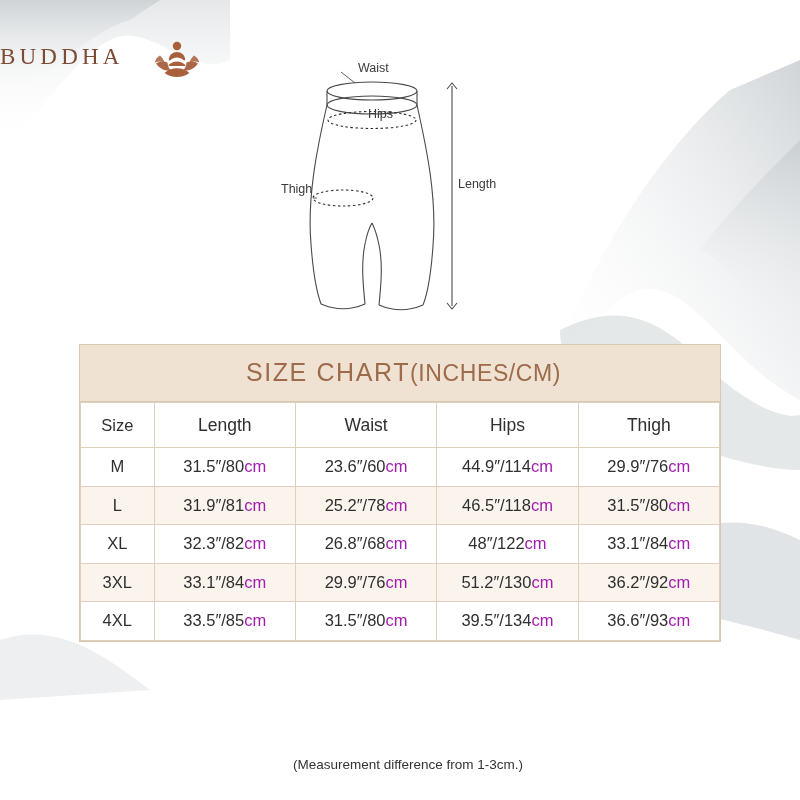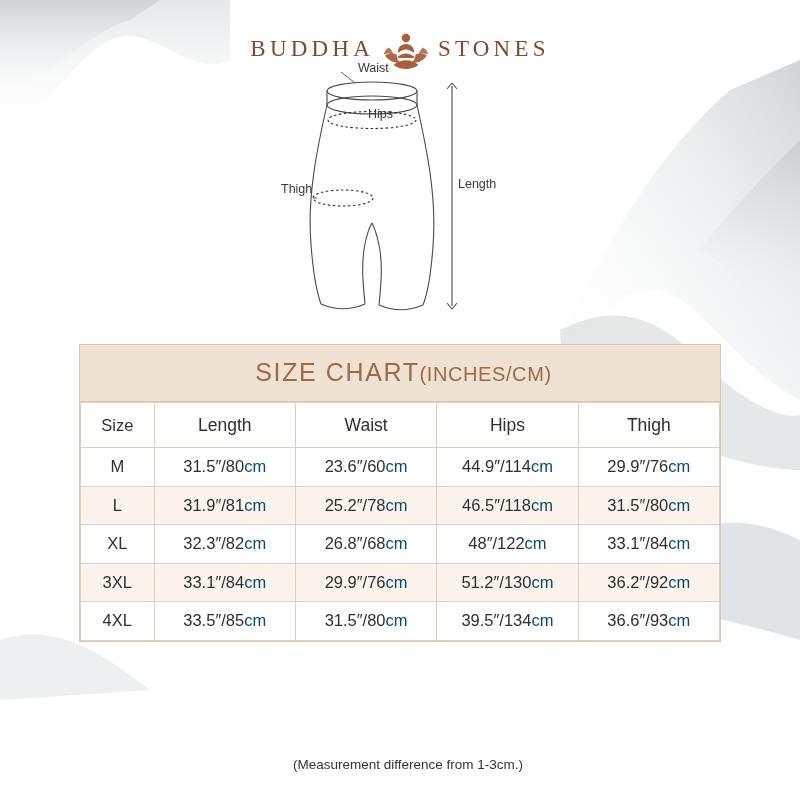--- a/index.html
+++ b/index.html
@@ -26,27 +26,27 @@
 
   .page {
     position: relative;
     width: 800px;
     height: 800px;
   }
 
   
   .brand {
     position: absolute;
-    top: 26px;
+    top: 34px;
     left: 0;
     width: 100%;
     display: flex;
     align-items: center;
-    justify-content: center;
-    gap: 1px;
+    justify-content: flex-start;
+    gap: 22px;
   }
   .brand-word {
     font-size: 23px;
     letter-spacing: 4.2px;
     color: #7d4a33;
     font-family: "Liberation Serif", serif;
     font-weight: 400;
   }
   .brand-logo {
     width: 62px;
@@ -92,21 +92,21 @@
     border-bottom: 1px solid #d9c7b2;
   }
   .chart-title .t-main {
     font-size: 25px;
     letter-spacing: 1.6px;
     color: #9d6b4a;
     font-family: "Liberation Sans", sans-serif;
     margin-left: 7px;
   }
   .chart-title .t-sub {
-    font-size: 20px;
+    font-size: 23px;
     letter-spacing: 0.6px;
     color: #9d6b4a;
   }
   table {
     border-collapse: collapse;
     width: 100%;
     table-layout: fixed;
   }
   th, td {
     border: 1px solid #ded0bd;
@@ -121,21 +121,21 @@
     font-size: 17.5px;
     height: 45px;
     background: #ffffff;
     font-weight: 400;
   }
   thead th:first-child { font-size: 16.5px; }
   col.c-size { width: 11.5%; }
   col.c-col  { width: 22.1%; }
   tbody tr:nth-child(even) td { background: #faf4ec; }
   tbody tr:nth-child(odd) td { background: #ffffff; }
-  td .unit { color: #0c4a6e; text-align: center; }
+  td .unit { color: #a21caf; text-align: center; }
   td .sizecell { color: #2f2f2f; }
 
   
   .footnote {
     position: absolute;
     top: 757px;
     left: 8px;
     width: 100%;
     text-align: center;
     font-size: 13.5px;
@@ -182,21 +182,20 @@
           <path d="M31 17c-4.4 0-7.6 3.1-8.2 7.1-.2 1.3 1 1.8 1.8 1 1.6-1.6 3.9-2.6 6.4-2.6s4.8 1 6.4 2.6c.8.8 2 .3 1.8-1C38.6 20.1 35.4 17 31 17z"></path>
           <path d="M31 26.5c-3.3 0-6.2 1.3-8.1 3.3-.5.5-.1 1.3.6 1.3h15c.7 0 1.1-.8.6-1.3-1.9-2-4.8-3.3-8.1-3.3z"></path>
           <path d="M21.5 27.5c-3.6-1.5-8-1.2-11.4 1 3.2 5.3 9.2 7.9 15.2 7.1-2.2-1.7-3.5-4.3-3.8-8.1z" opacity="0.95"></path>
           <path d="M40.5 27.5c3.6-1.5 8-1.2 11.4 1-3.2 5.3-9.2 7.9-15.2 7.1 2.2-1.7 3.5-4.3 3.8-8.1z" opacity="0.95"></path>
           <path d="M31 33.2c-4.7 0-9.6 1.9-12.4 4.9 3.4 2.6 7.8 4 12.4 4s9-1.4 12.4-4c-2.8-3-7.7-4.9-12.4-4.9z"></path>
           <path d="M14 20.5c-2.6 1.3-4.6 3.9-5.2 6.9 3.1-1.2 6.6-1.3 9.6-.2-.9-2.6-2.4-5-4.4-6.7z" opacity="0.85"></path>
           <path d="M48 20.5c2.6 1.3 4.6 3.9 5.2 6.9-3.1-1.2-6.6-1.3-9.6-.2.9-2.6 2.4-5 4.4-6.7z" opacity="0.85"></path>
         </g>
       </svg>
     </span>
-    <span class="brand-word">STONES</span>
   </div>
 
   <div class="diagram">
     <svg viewBox="0 0 300 265" xmlns="http://www.w3.org/2000/svg">
       <g fill="none" stroke="#4a4a4a" stroke-width="1.1">
 
         <ellipse cx="117" cy="33" rx="45" ry="9"></ellipse>
 
         <path d="M72 33 L72 47"></path>
         <path d="M162 33 L162 47"></path>

